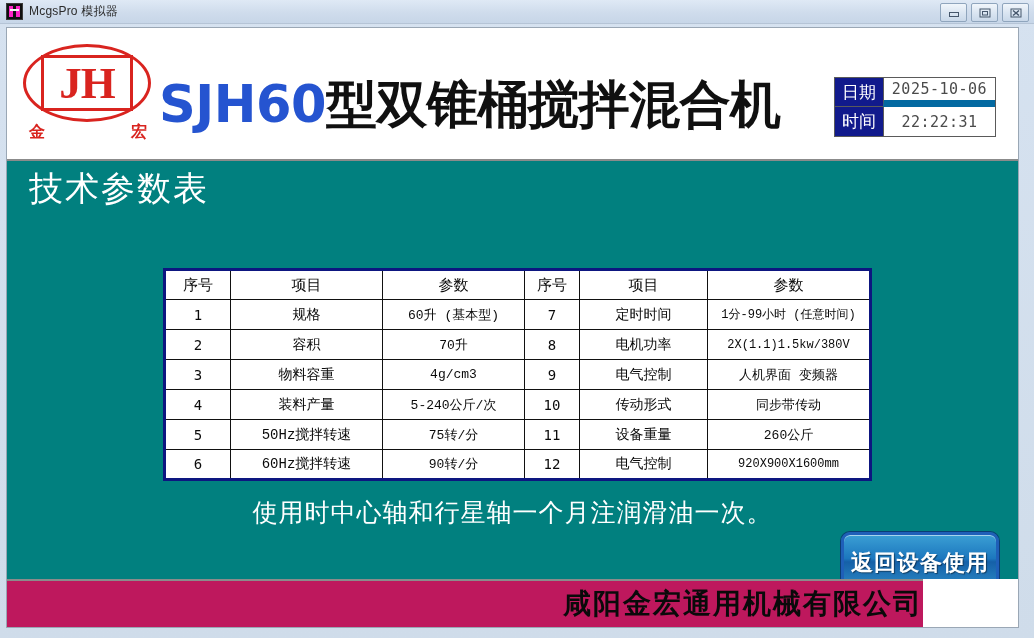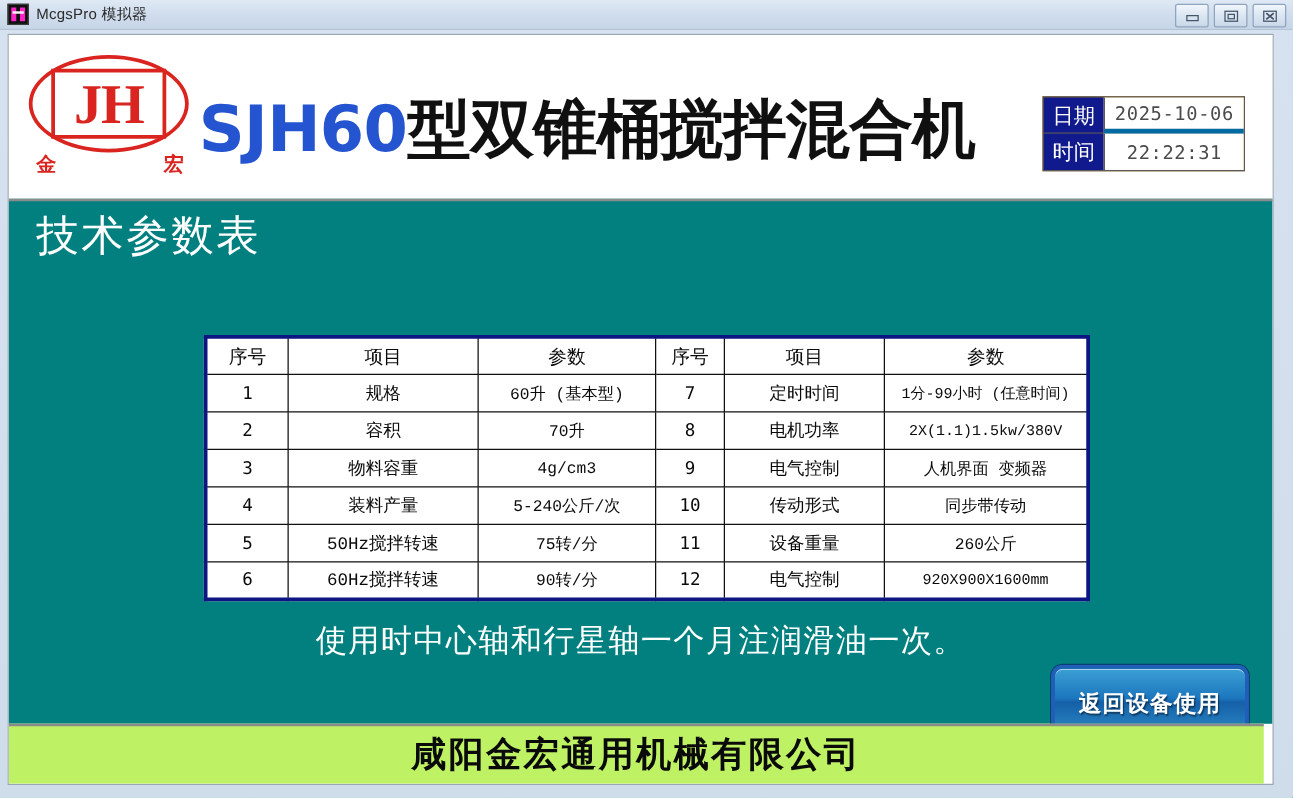--- a/index.html
+++ b/index.html
@@ -190,21 +190,21 @@
   #datetime-box .dt-label.last { border-bottom: none; }
   #datetime-box .dt-value {
     background: #ffffff;
     color: #4b4b4b;
     font-size: 15px;
     display: flex;
     align-items: center;
     justify-content: center;
     font-family: "DejaVu Sans Mono", monospace;
     border-left: 1px solid #5a5a5a;
-    border-bottom: 4px solid #0369a1;
+    border-bottom: 7px solid #0369a1;
     letter-spacing: 0.5px;
   }
   #datetime-box .dt-value.last { border-bottom: none; }
 
   
   #teal-panel {
     position: absolute;
     left: 0; top: 131px;
     width: 1011px;
     height: 420px;
@@ -280,39 +280,39 @@
     background: linear-gradient(to bottom, #3b9fd4 0%, #1c77be 42%, #1560a8 48%, #2e8fc9 100%);
     box-shadow: inset 0 1px 0 rgba(255,255,255,0.55), 0 0 0 1px #0a3d73;
     box-sizing: border-box;
     display: flex;
     align-items: center;
     justify-content: center;
     cursor: pointer;
   }
   #return-button span {
     color: #ffffff;
-    font-size: 18px;
+    font-size: 22px;
     font-weight: bold;
     font-family: Liberation Serif, serif;
     text-shadow: 1px 1px 1px rgba(0,0,0,0.45);
     letter-spacing: 1px;
   }
 
   
   #footer-band {
     position: absolute;
     left: 0; top: 551px;
-    width: 1004px;
+    width: 916px;
     height: 48px;
-    background: #bef264;
+    background: #be185d;
     border-top: 2px solid #8b8b8b;
     box-sizing: border-box;
     display: flex;
     align-items: center;
-    justify-content: center;
+    justify-content: flex-end;
   }
   #company-name {
     color: #0a0a0a;
     font-size: 28px;
     font-weight: bold;
     font-family: "DejaVu Sans", sans-serif;
     letter-spacing: 2px;
   }
 </style>
 </head>

